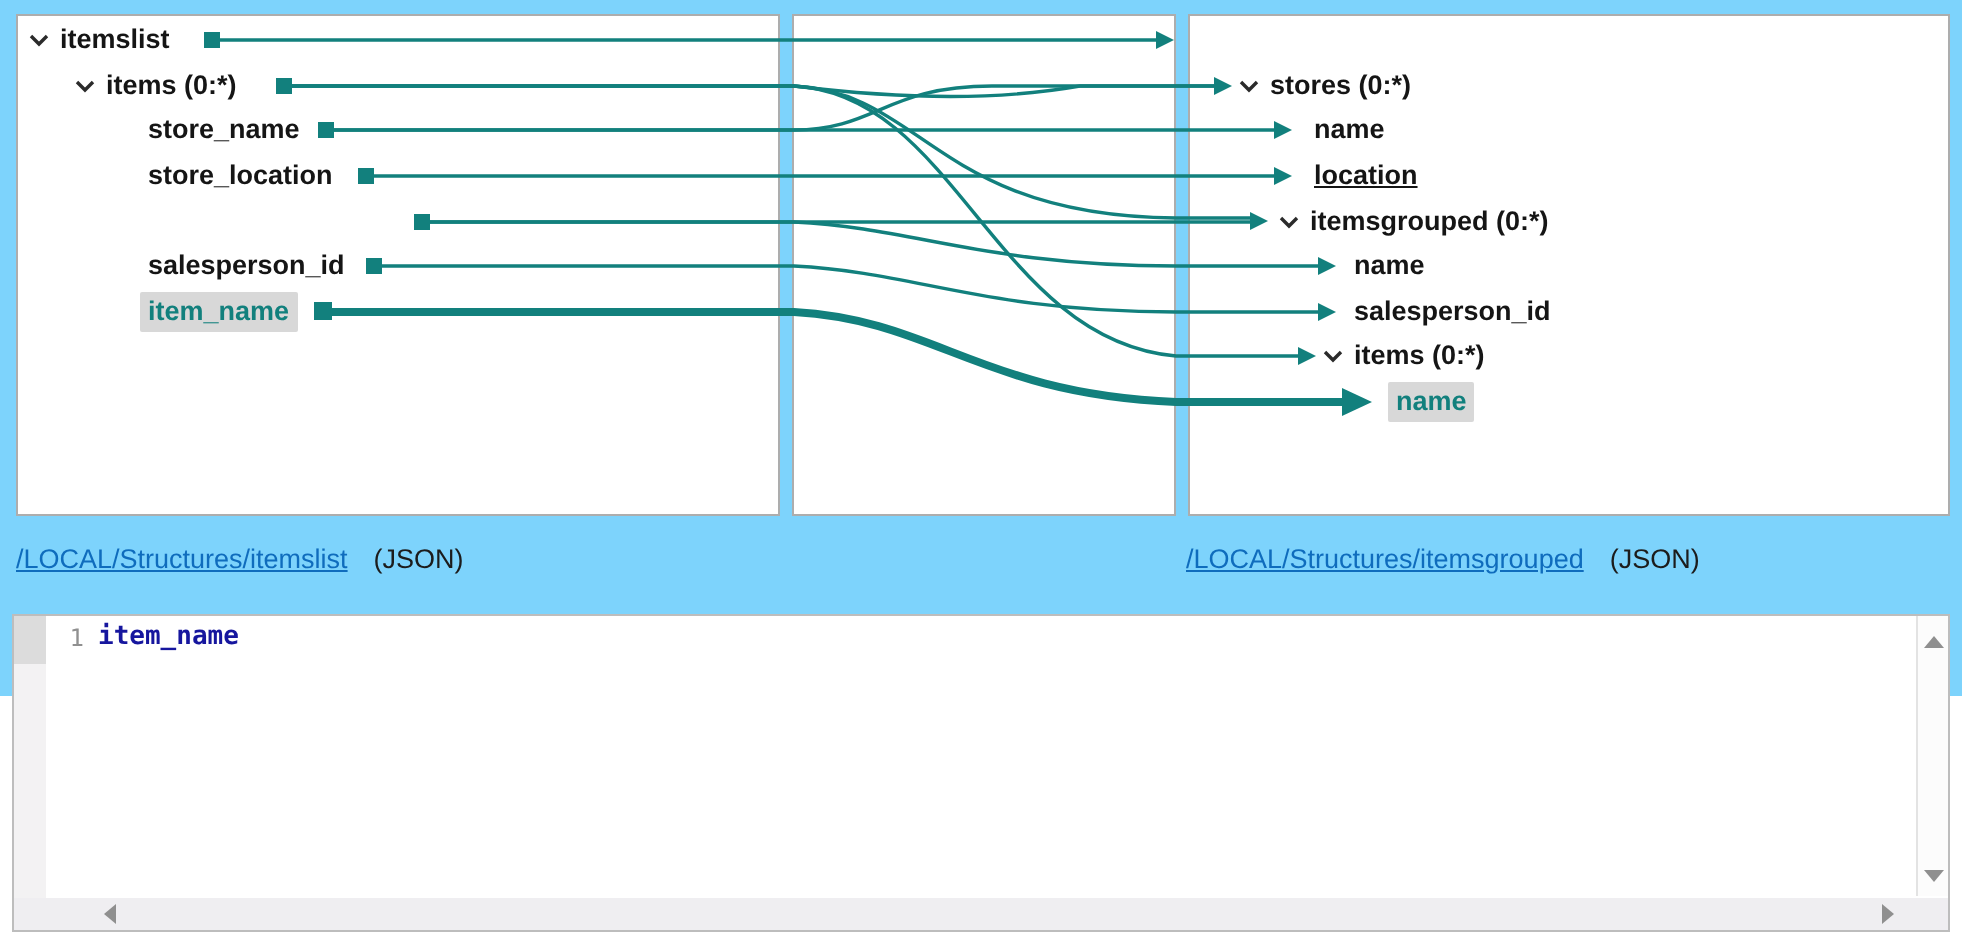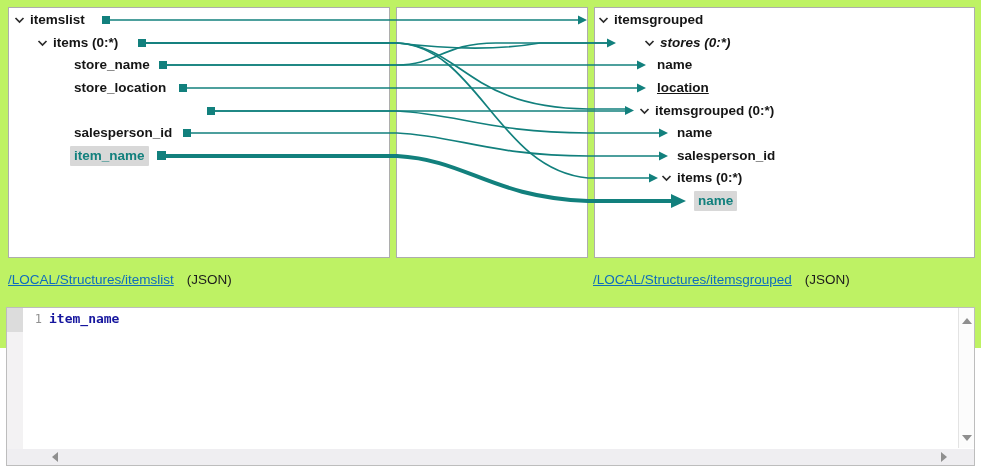--- a/index.html
+++ b/index.html
@@ -1,17 +1,17 @@
 <!DOCTYPE html>
 <html><head>
 <meta charset="utf-8">
 <style>
   * { margin:0; padding:0; box-sizing:border-box; }
   html,body { width:981px; height:471px; background:#fff; font-family:"Liberation Sans", sans-serif; overflow:hidden; }
-  .stage { position:relative; width:981px; height:348px; background:#bef264;padding-left:28px; }
+  .stage { position:relative; width:981px; height:348px; background:#7dd3fc;padding-left:28px; }
 
   .panel { position:absolute; top:7px; height:251px; background:#fff; border:1px solid #adadad; }
   #panel-source { left:8px;  width:382px; }
   #panel-middle { left:396px; width:192px; }
   #panel-target { left:594px; width:381px; }
 
   svg.wires { position:absolute; left:0; top:0; z-index:5; pointer-events:none; }
   svg.wires path, svg.wires rect { pointer-events:all; }
 
   .trow { position:absolute; z-index:10; height:20px; line-height:20px; display:flex; align-items:center;
@@ -101,27 +101,21 @@
   <div class="trow" style="left:74px; top:78px;align-items:center;">
     <span>store_location</span>
   </div>
   <div class="trow" style="left:74px; top:123px;">
     <span>salesperson_id</span>
   </div>
   <div class="trow" style="left:70px; top:146px;">
     <span class="sel">item_name</span>
   </div>
 
-  <div class="trow" style="left:598px; top:10px;">
-    <span class="chev"><svg width="11" height="8">
-          <polyline points="1.5,2 5.5,6 9.5,2" fill="none" stroke="#2b2b2b" stroke-width="1.7"></polyline>
-        </svg></span>
-    <span>itemsgrouped</span>
-  </div>
-  <div class="trow" style="left:644px; top:33px;font-style:italic;">
+  <div class="trow" style="left:619px; top:33px;">
     <span class="chev"><svg width="11" height="8">
           <polyline points="1.5,2 5.5,6 9.5,2" fill="none" stroke="#2b2b2b" stroke-width="1.7"></polyline>
         </svg></span>
     <span>stores (0:*)</span>
   </div>
   <div class="trow" style="left:657px; top:55px;">
     <span>name</span>
   </div>
   <div class="trow" style="left:657px; top:78px;text-decoration:underline;">
     <span>location</span>

